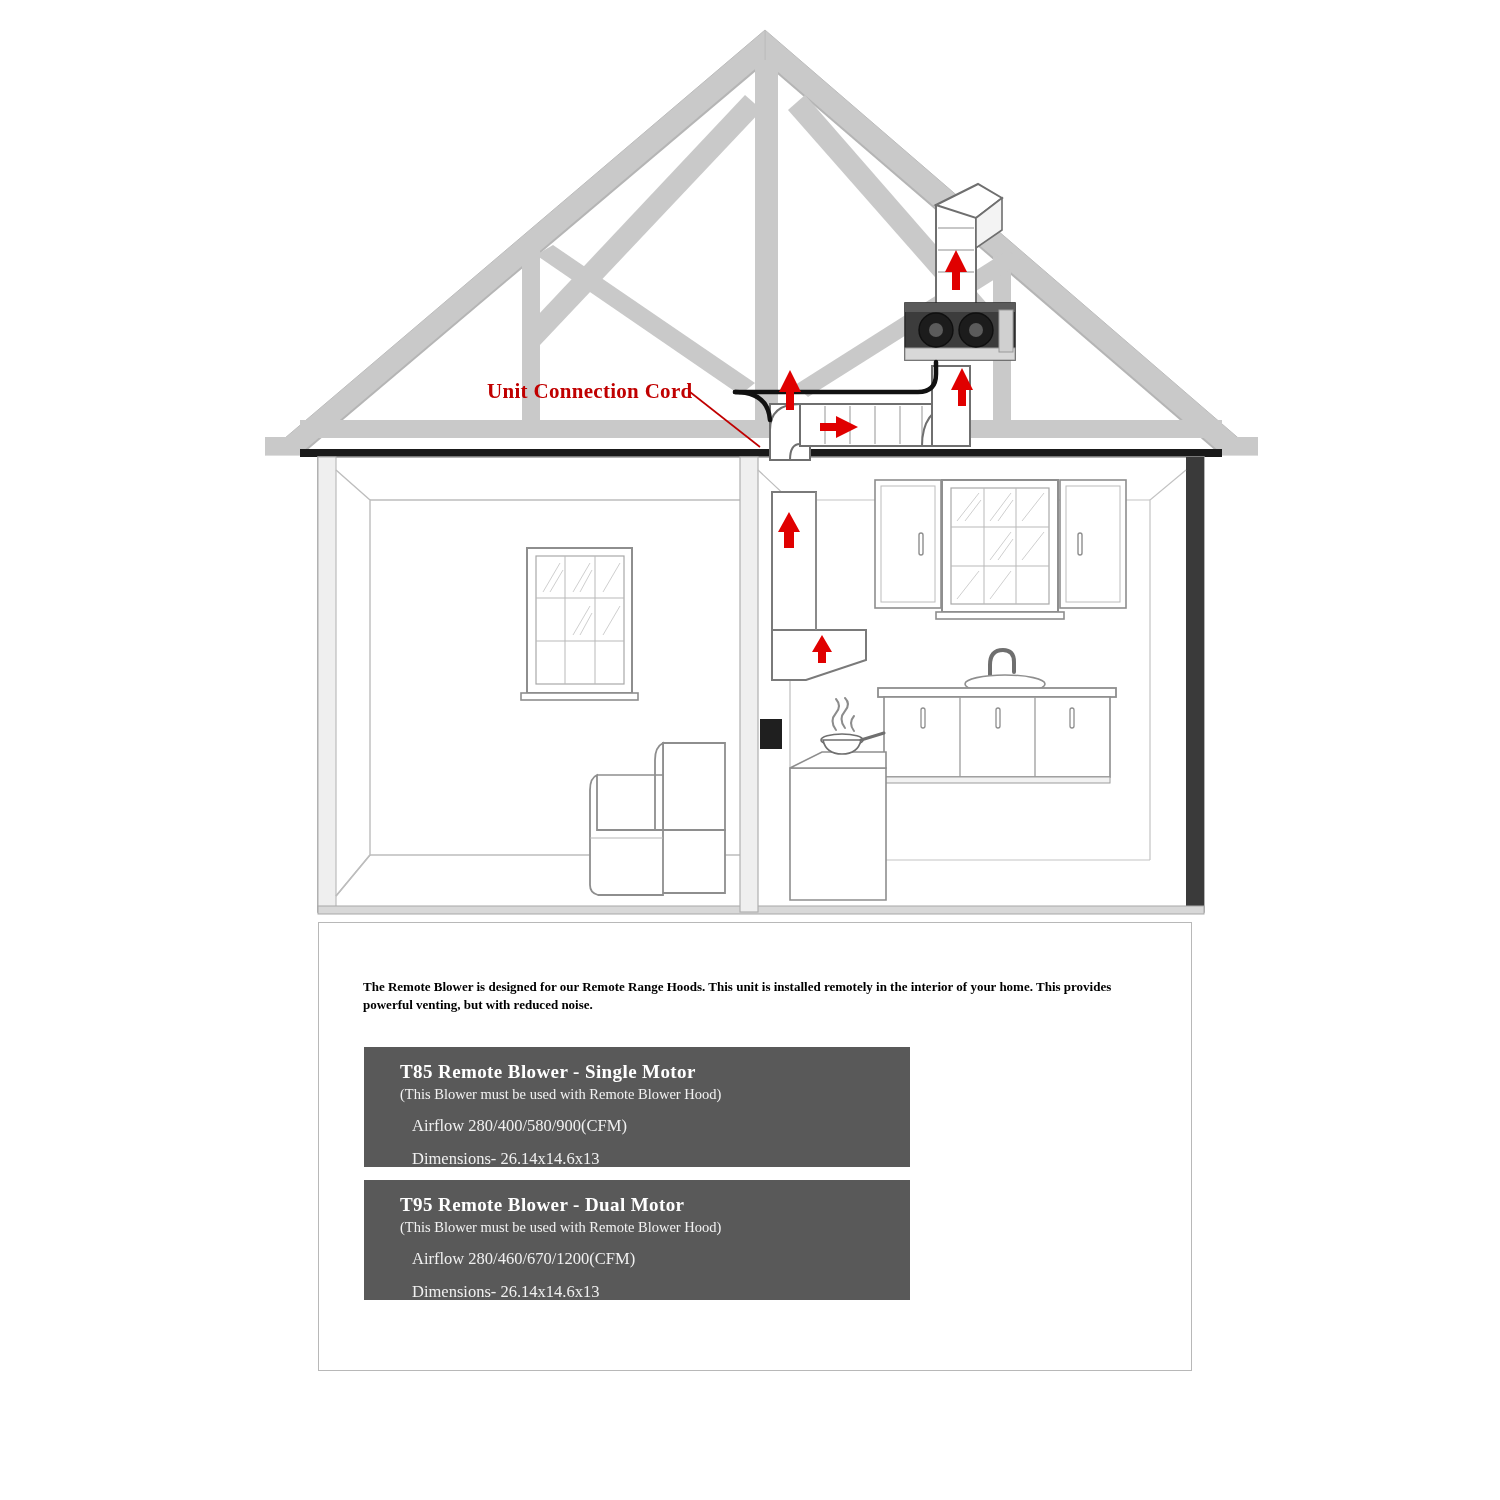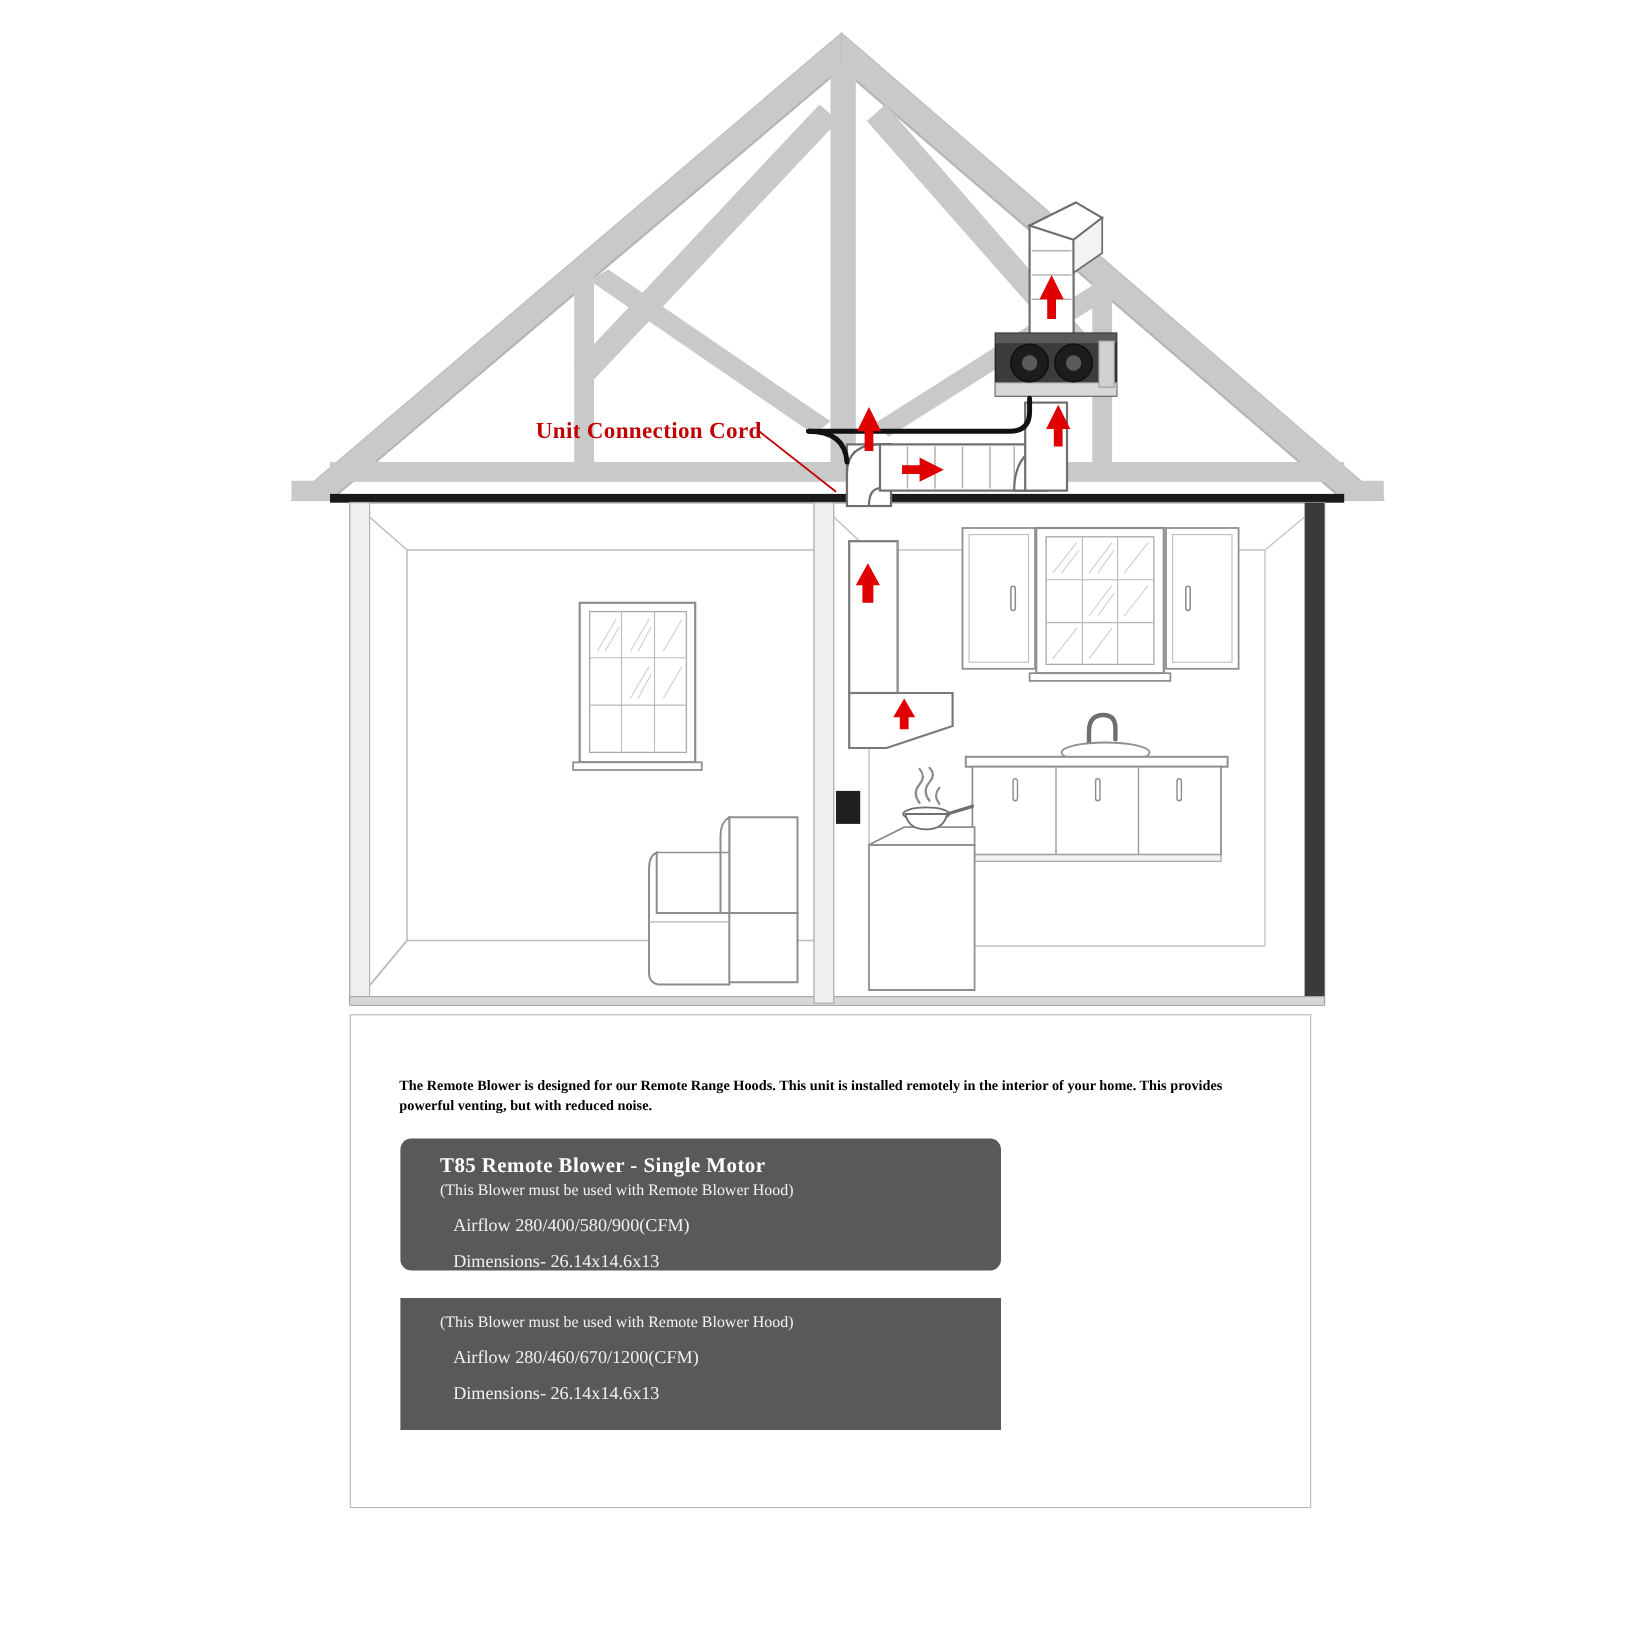--- a/index.html
+++ b/index.html
@@ -59,21 +59,21 @@
   }
   .spec-card {
     position: absolute;
     left: 45px;
     width: 546px;
     background: #595959;
     color: #ffffff;
     box-sizing: border-box;
     padding: 14px 0 12px 36px;
   }
-  #spec-card-0 { top: 112px; height: 120px; border-radius: 10px; }
+  #spec-card-0 { top: 124px; height: 120px; }
   #spec-card-1 { top: 257px; height: 120px; }
   .spec-title {
     font-size: 19px;
     font-weight: bold;
     letter-spacing: 0.4px;
     margin: 0 0 3px 0;
     color: #ffffff;
   }
   .spec-note {
     font-size: 14.5px;
@@ -325,18 +325,19 @@
     <p id="intro-text">The Remote Blower is designed for our Remote Range Hoods.  This unit is installed remotely in the interior of your home.  This provides powerful venting, but with reduced noise.</p>
 
     <div class="spec-card" id="spec-card-0">
       <p class="spec-title">T85 Remote Blower - Single Motor</p>
       <p class="spec-note">(This Blower must be used with Remote Blower Hood)</p>
       <p class="spec-line">Airflow 280/400/580/900(CFM)</p>
       <p class="spec-line">Dimensions- 26.14x14.6x13</p>
     </div>
 
     <div class="spec-card" id="spec-card-1">
+      <p class="spec-title">T95 Remote Blower - Dual Motor</p>
       <p class="spec-note">(This Blower must be used with Remote Blower Hood)</p>
       <p class="spec-line">Airflow 280/460/670/1200(CFM)</p>
       <p class="spec-line">Dimensions- 26.14x14.6x13</p>
     </div>
   </div>
 </div>
 
 </body></html>

